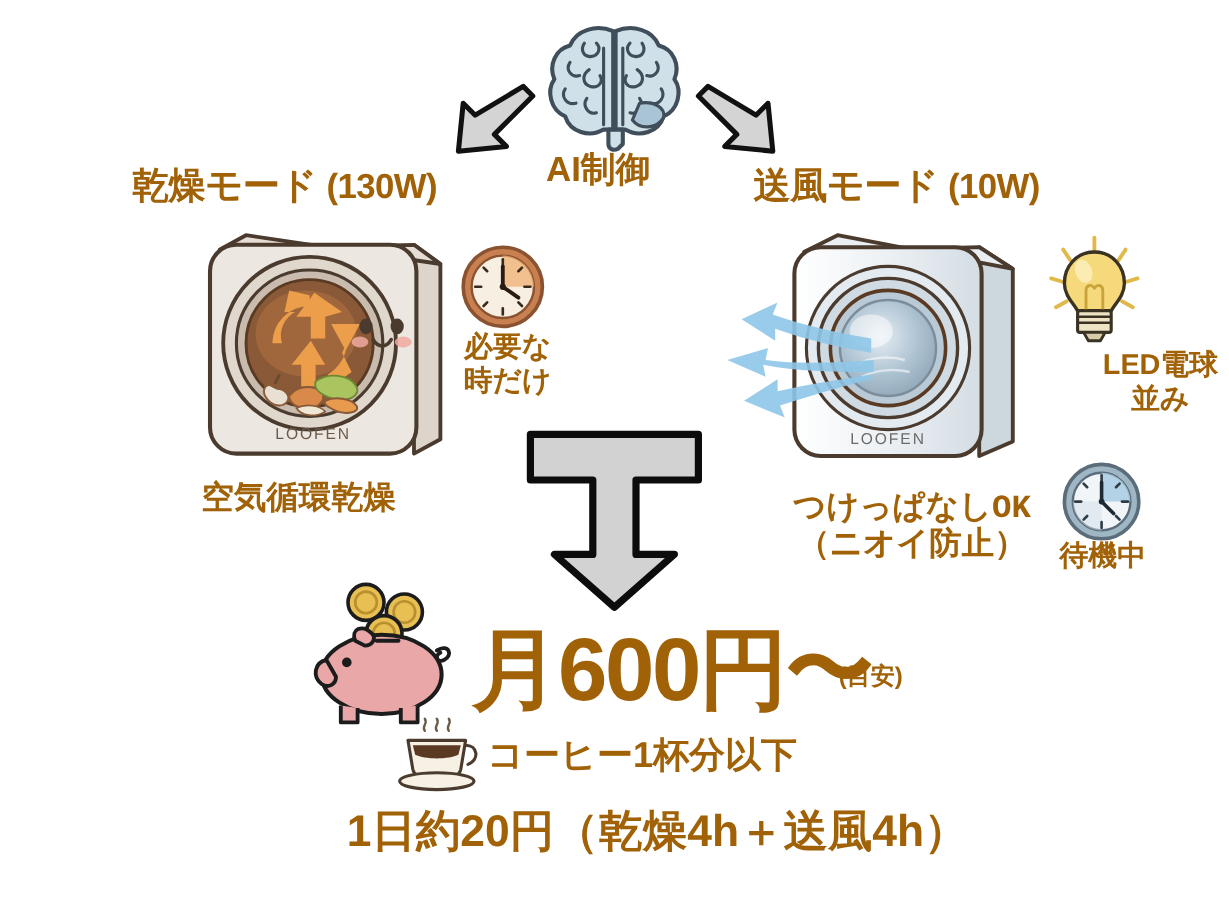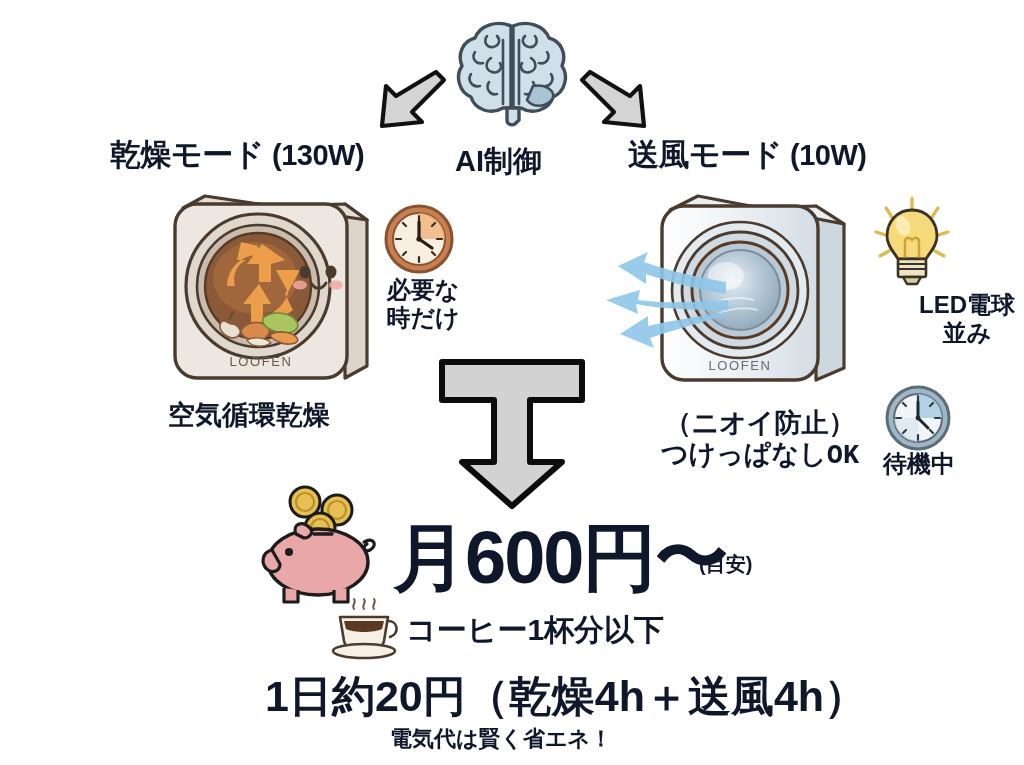--- a/index.html
+++ b/index.html
@@ -14,33 +14,33 @@
   #canvas {
     position: relative;
     width: 1024px;
     height: 765px;
     background: #ffffff;
     overflow: hidden;
   }
   .abs { position: absolute; }
   .txt {
     font-weight: bold;
-    color: #0f172a;
+    color: #a16207;
     white-space: nowrap;
     line-height: 1.15;
   }
   .mode-title { font-size: 31px; letter-spacing: -0.5px; }
   .mode-title .watt { font-size: 29px; }
   .ai-label { font-size: 29px; }
   .caption { font-size: 27px; font-family: Liberation Mono, monospace; }
   .side-label { font-size: 24px; text-align: center; line-height: 1.15; }
   .big-price { font-size: 74px; letter-spacing: -2px; }
   .price-note { font-size: 20px; }
   .coffee-line { font-size: 30px; }
-  .day-line { font-size: 43px; }
+  .day-line { font-size: 37px; margin-left: 24px; }
   .foot-line { font-size: 22px; }
 
   svg { display: block; overflow: visible; }
 </style>
 </head>
 <body>
 
 <div id="canvas">
 
   <div class="abs" style="left:447px; top:16px;">
@@ -63,21 +63,21 @@
         <path d="M100 36 C104 42 99 49 92 47"></path>
         <path d="M104 58 C108 64 103 72 95 70"></path>
         <path d="M84 42 C90 46 90 54 83 56 C76 58 72 52 75 47"></path>
         <path d="M86 66 C90 72 85 80 78 78"></path>
         <path d="M72 24 L72 88"></path>
       </g>
       <path d="M86 70 C98 68 108 74 106 82 C100 92 86 92 80 84 Z" fill="#a9c4d4" stroke="#3f4e5a" stroke-width="2.6" stroke-linejoin="round"></path>
     </svg>
   </div>
 
-  <div class="abs txt ai-label" style="left:455px; top:145px;">AI制御</div>
+  <div class="abs txt ai-label" style="left:455px; top:126px;">AI制御</div>
 
   <div class="abs" style="left:370px; top:70px;">
     <svg width="75" height="70" viewBox="0 0 75 70">
       <path d="M70 6 L52 24 L60 32 L22 36 L26 0 L34 8 L52 -10" fill="none" stroke="none"></path>
       <path d="M66 2 L74 10 L42 42 L52 52 L12 56 L16 16 L26 26 Z" fill="#d4d4d4" stroke="#111111" stroke-width="4.2" stroke-linejoin="round"></path>
     </svg>
   </div>
 
   <div class="abs" style="left:578px; top:70px;">
     <svg width="80" height="70" viewBox="0 0 80 70">
@@ -260,22 +260,22 @@
         <line x1="22" y1="46" x2="19" y2="49"></line>
       </g>
       <line x1="34" y1="34" x2="34" y2="18" stroke="#1e2a33" stroke-width="3" stroke-linecap="round"></line>
       <line x1="34" y1="34" x2="44" y2="44" stroke="#1e2a33" stroke-width="3" stroke-linecap="round"></line>
       <circle cx="34" cy="34" r="2.4" fill="#1e2a33"></circle>
     </svg>
   </div>
   <div class="abs txt side-label" style="left:874px; top:450px; width:90px;">待機中</div>
 
   <div class="abs txt caption" style="left:655px; top:410px; text-align:center; width:210px;">
+    <div>つけっぱなしOK</div>
     <div>（ニオイ防止）</div>
-    <div>つけっぱなしOK</div>
   </div>
 
   <div class="abs" style="left:432px; top:356px;">
     <svg width="160" height="155" viewBox="0 0 160 155">
       <path d="M10 6 L150 6 L150 44 L98 44 L98 106 L130 106 L80 150 L30 106 L62 106 L62 44 L10 44 Z" fill="#d2d2d2" stroke="#0c0c0c" stroke-width="6" stroke-linejoin="round"></path>
     </svg>
   </div>
 
   <div class="abs" style="left:258px; top:484px;">
     <svg width="132" height="122" viewBox="0 0 132 122">
@@ -318,15 +318,14 @@
       <path d="M14 20 L62 20 L58 44 C57 49 52 52 46 52 L30 52 C24 52 19 49 18 44 Z" fill="#f6f1e4" stroke="#4a3b2e" stroke-width="2.6" stroke-linejoin="round"></path>
       <path d="M18 24 L58 24 L56 32 C48 36 28 36 20 32 Z" fill="#5a3a22"></path>
       <path d="M62 24 C72 24 74 36 64 40" fill="none" stroke="#4a3b2e" stroke-width="2.6" stroke-linecap="round"></path>
       <ellipse cx="38" cy="54" rx="31" ry="7" fill="#f6f1e4" stroke="#4a3b2e" stroke-width="2.6"></ellipse>
     </svg>
   </div>
   <div class="abs txt coffee-line" style="left:406px; top:613px;text-align:center;">コーヒー1杯分以下</div>
 
   <div class="abs txt day-line" style="left:265px; top:672px;">1日約20円（乾燥4h＋送風4h）</div>
 
-  <div class="abs txt foot-line" style="left:390px; top:726px;">電気代は賢く省エネ！</div>
 
 </div>
 
 </body></html>

